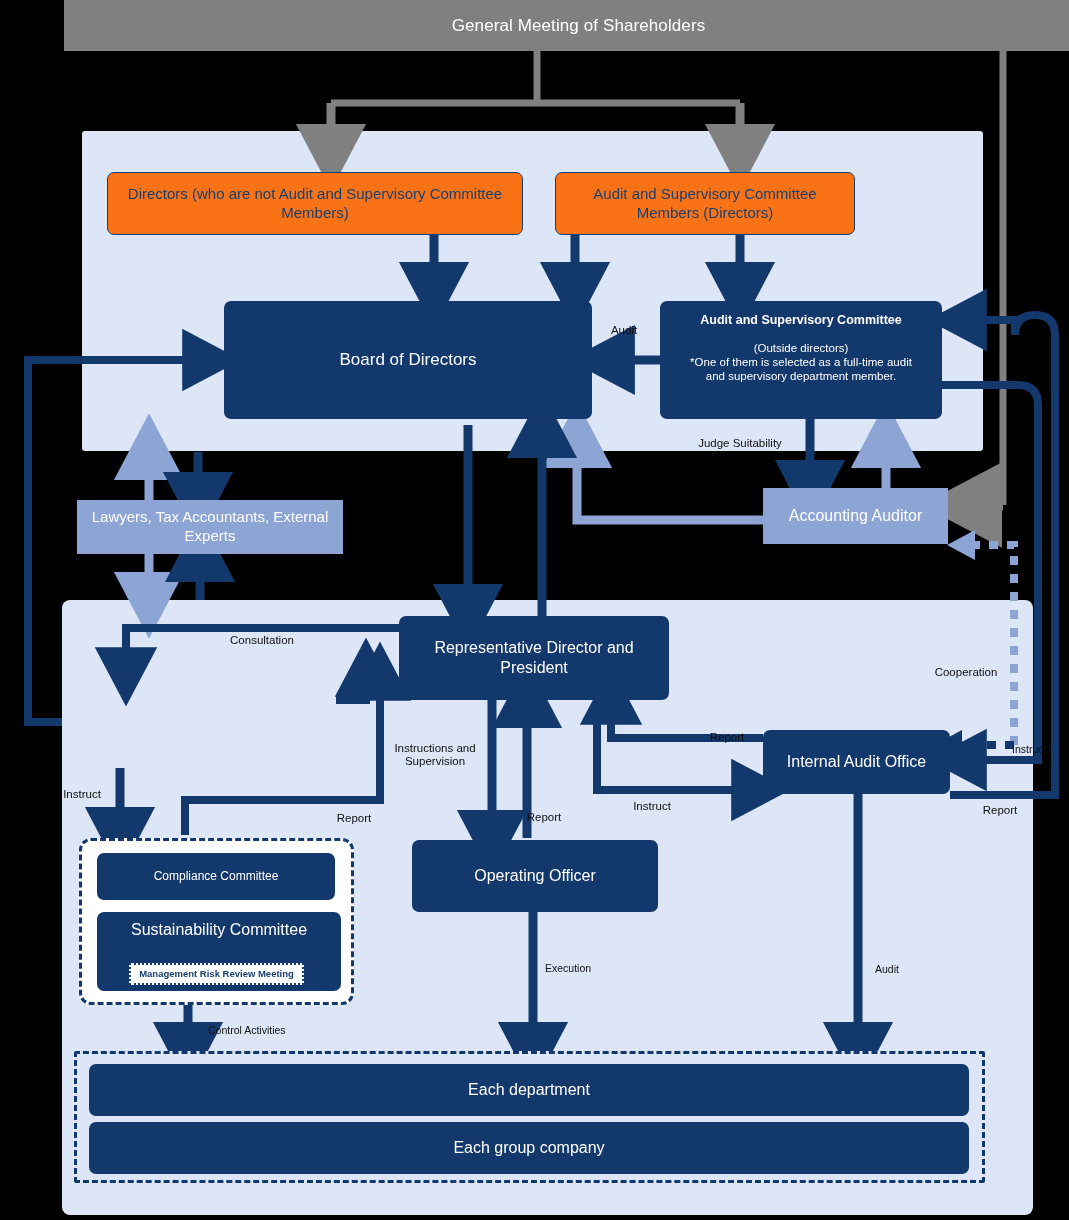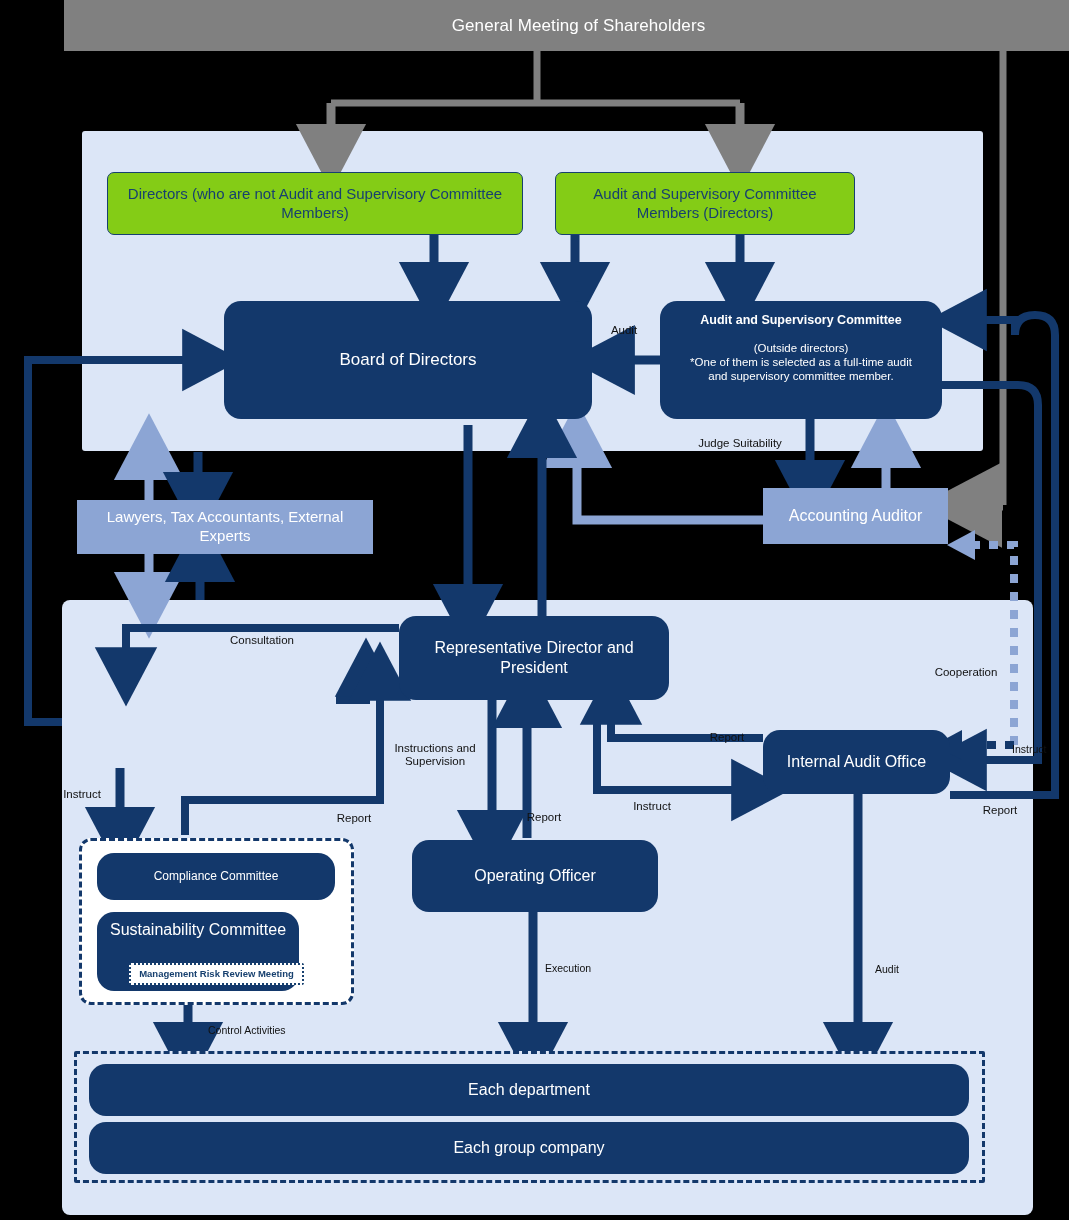--- a/index.html
+++ b/index.html
@@ -33,25 +33,25 @@
   
   .box{
     box-sizing:border-box;
     display:flex;align-items:center;justify-content:center;
     text-align:center;
     line-height:1.25;
   }
   .box-navy{
     background:#13386B;
     color:#ffffff;
-    border-radius:17px;
+    border-radius:7px;
     text-align:center;
   }
   .box-white{
-    background:#84cc16;
+    background:#f97316;
     color:#17406F;
     border:1.6px solid #17406F;
     border-radius:7px;
     text-align:center;
   }
   .box-mid{
     background:#8CA5D4;
     color:#ffffff;
   }
   .box-inner-dot{
@@ -194,41 +194,41 @@
 
   <div class="abs box box-navy" style="left:224px;top:301px;width:368px;height:118px;font-size:17px;">
     <span>Board of Directors</span>
   </div>
 
   <div class="abs box box-navy" style="left:660px;top:301px;width:282px;height:118px;flex-direction:column;justify-content:flex-start;padding:12px 8px 0;">
     <div style="font-size:12.5px;font-weight:700;">Audit and Supervisory Committee</div>
     <div style="height:12px;"></div>
     <div style="font-size:11.5px;">(Outside directors)</div>
     <div style="font-size:11.5px;">*One of them is selected as a full-time audit</div>
-    <div style="font-size:11.5px;">and supervisory committee member.</div>
-  </div>
-
-  <div class="abs box box-mid" style="left:77px;top:500px;width:296px;height:54px;font-size:15px;padding:0 8px;">
+    <div style="font-size:11.5px;">and supervisory department member.</div>
+  </div>
+
+  <div class="abs box box-mid" style="left:77px;top:500px;width:266px;height:54px;font-size:15px;padding:0 8px;">
     <span>Lawyers, Tax Accountants, External Experts</span>
   </div>
 
   <div class="abs box box-mid" style="left:763px;top:488px;width:185px;height:56px;font-size:16px;">
     <span>Accounting Auditor</span>
   </div>
 
   <div class="abs box box-navy" style="left:399px;top:616px;width:270px;height:84px;font-size:16px;padding:0 10px;">
     <span>Representative Director and President</span>
   </div>
 
 
   <div class="abs dashed-group" style="left:79px;top:838px;width:275px;height:167px;"></div>
   <div class="abs box box-navy" style="left:97px;top:853px;width:238px;height:47px;font-size:12px;">
     <span>Compliance Committee</span>
   </div>
-  <div class="abs box box-navy" style="left:97px;top:912px;width:202px;height:79px;flex-direction:column;justify-content:flex-start;padding-top:8px;font-size:16px;">
+  <div class="abs box box-navy" style="left:97px;top:912px;width:244px;height:79px;flex-direction:column;justify-content:flex-start;padding-top:8px;font-size:16px;">
     <div>Sustainability Committee</div>
   </div>
   <div class="abs box box-inner-dot" style="left:129px;top:963px;width:175px;height:22px;font-size:9.5px;font-weight:700;">
     <span>Management Risk Review Meeting</span>
   </div>
 
   <div class="abs box box-navy" style="left:412px;top:840px;width:246px;height:72px;font-size:16px;">
     <span>Operating Officer</span>
   </div>
 

